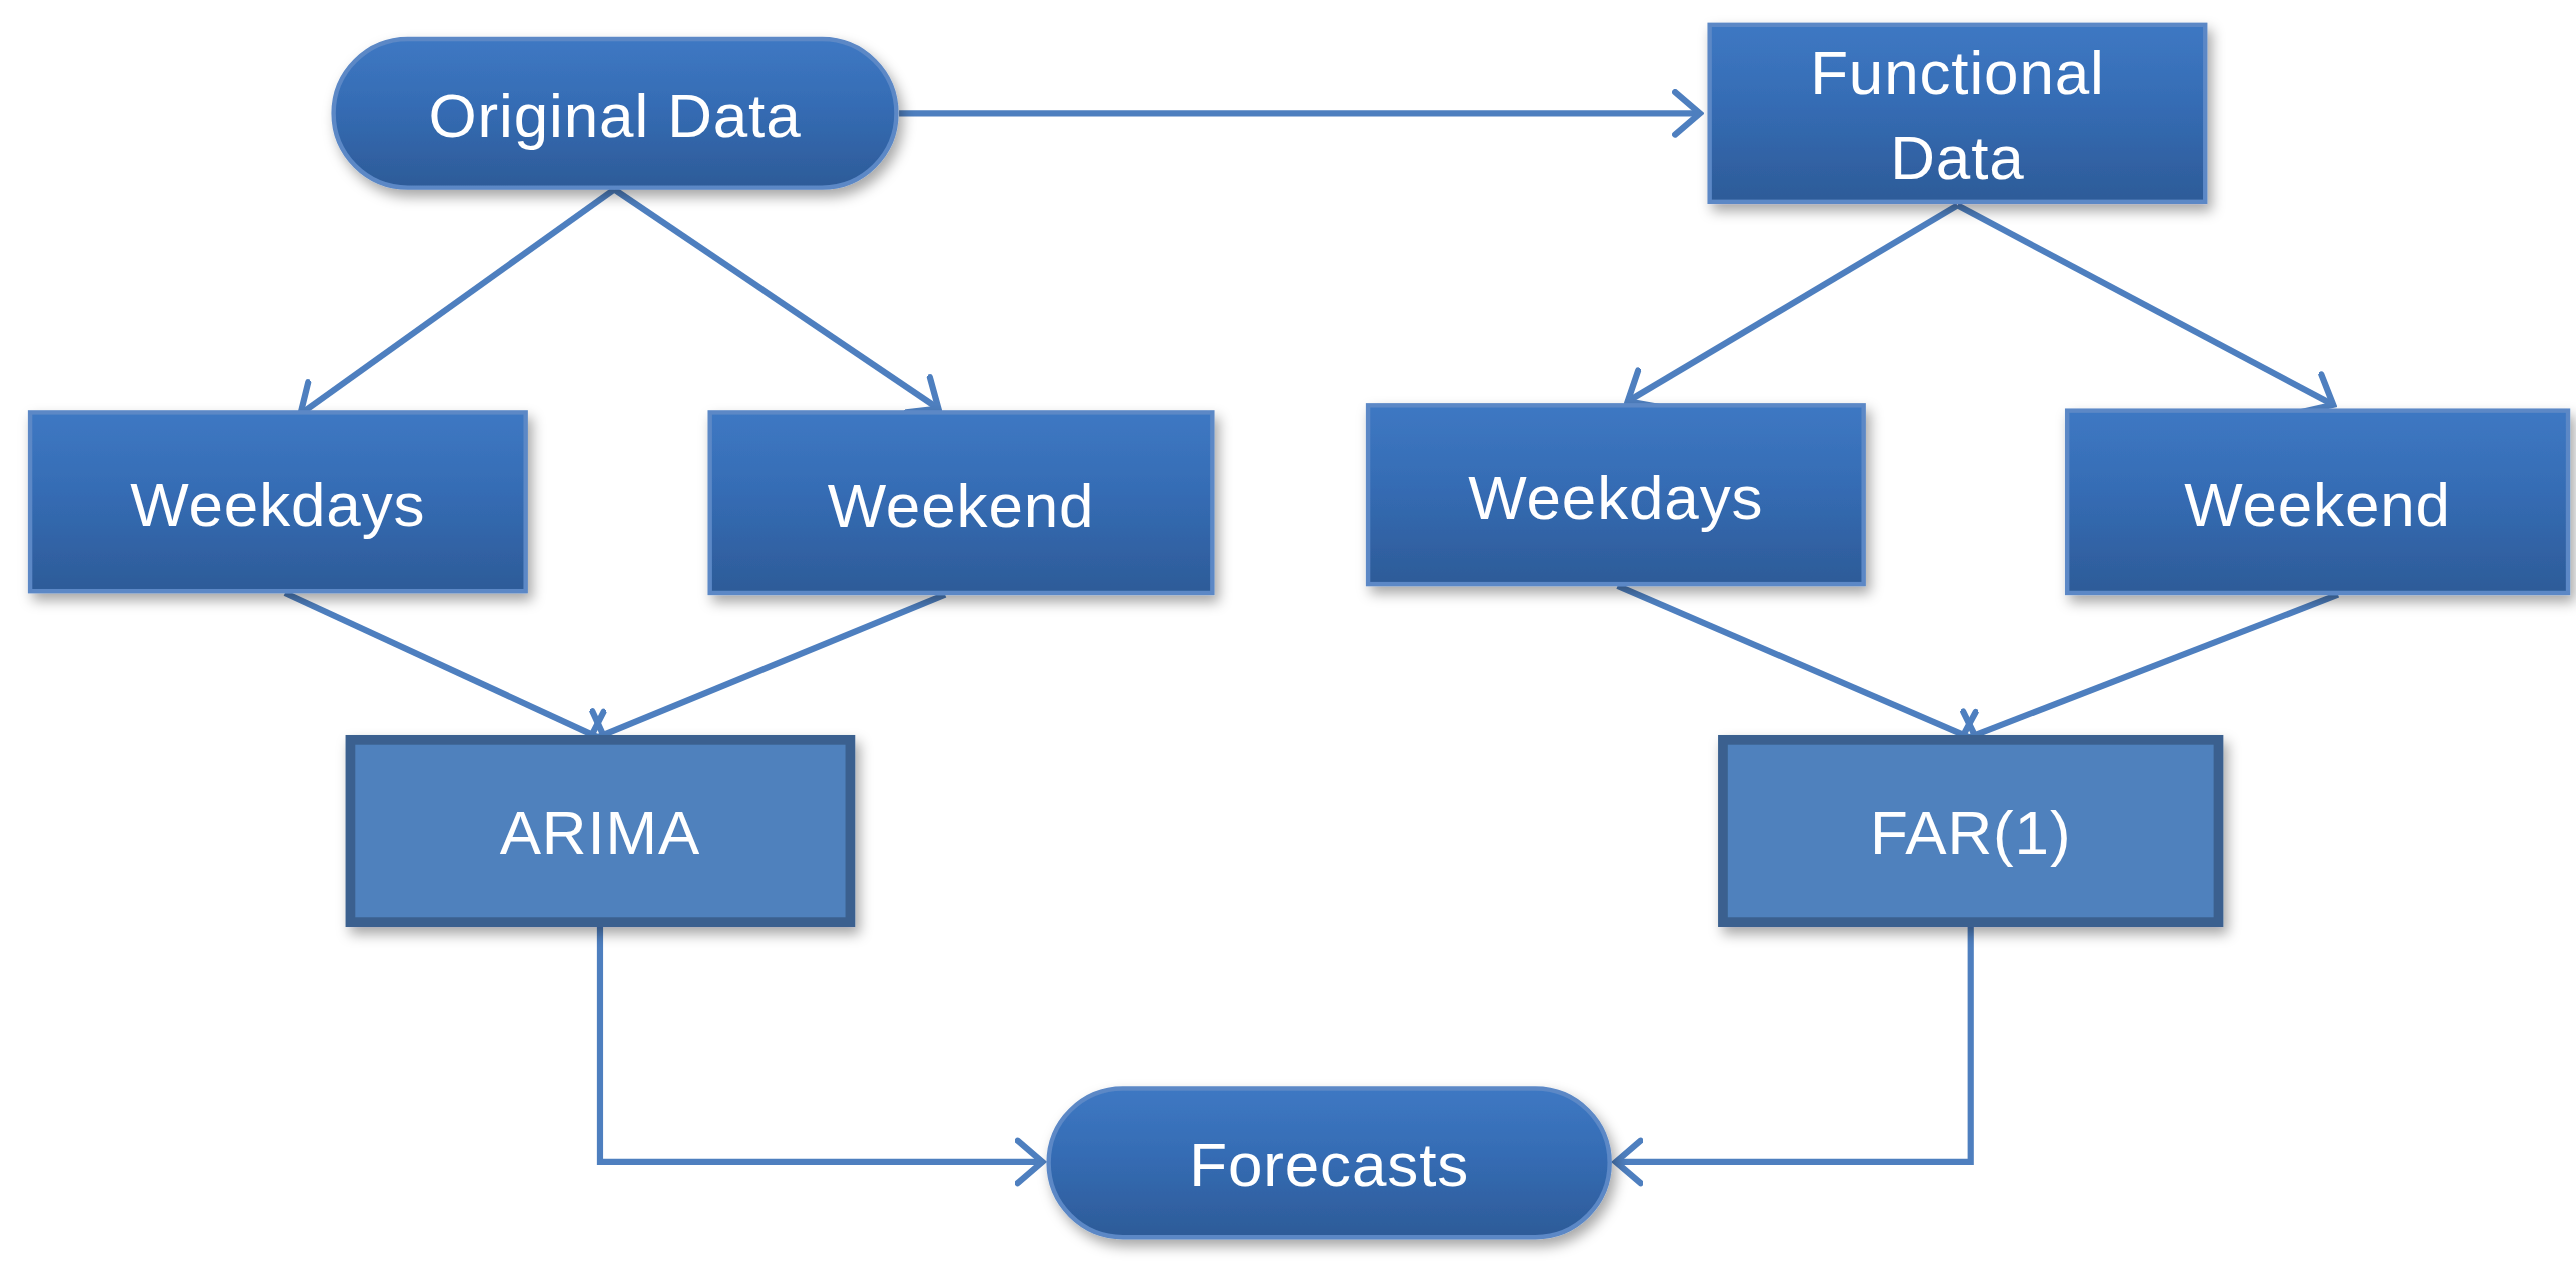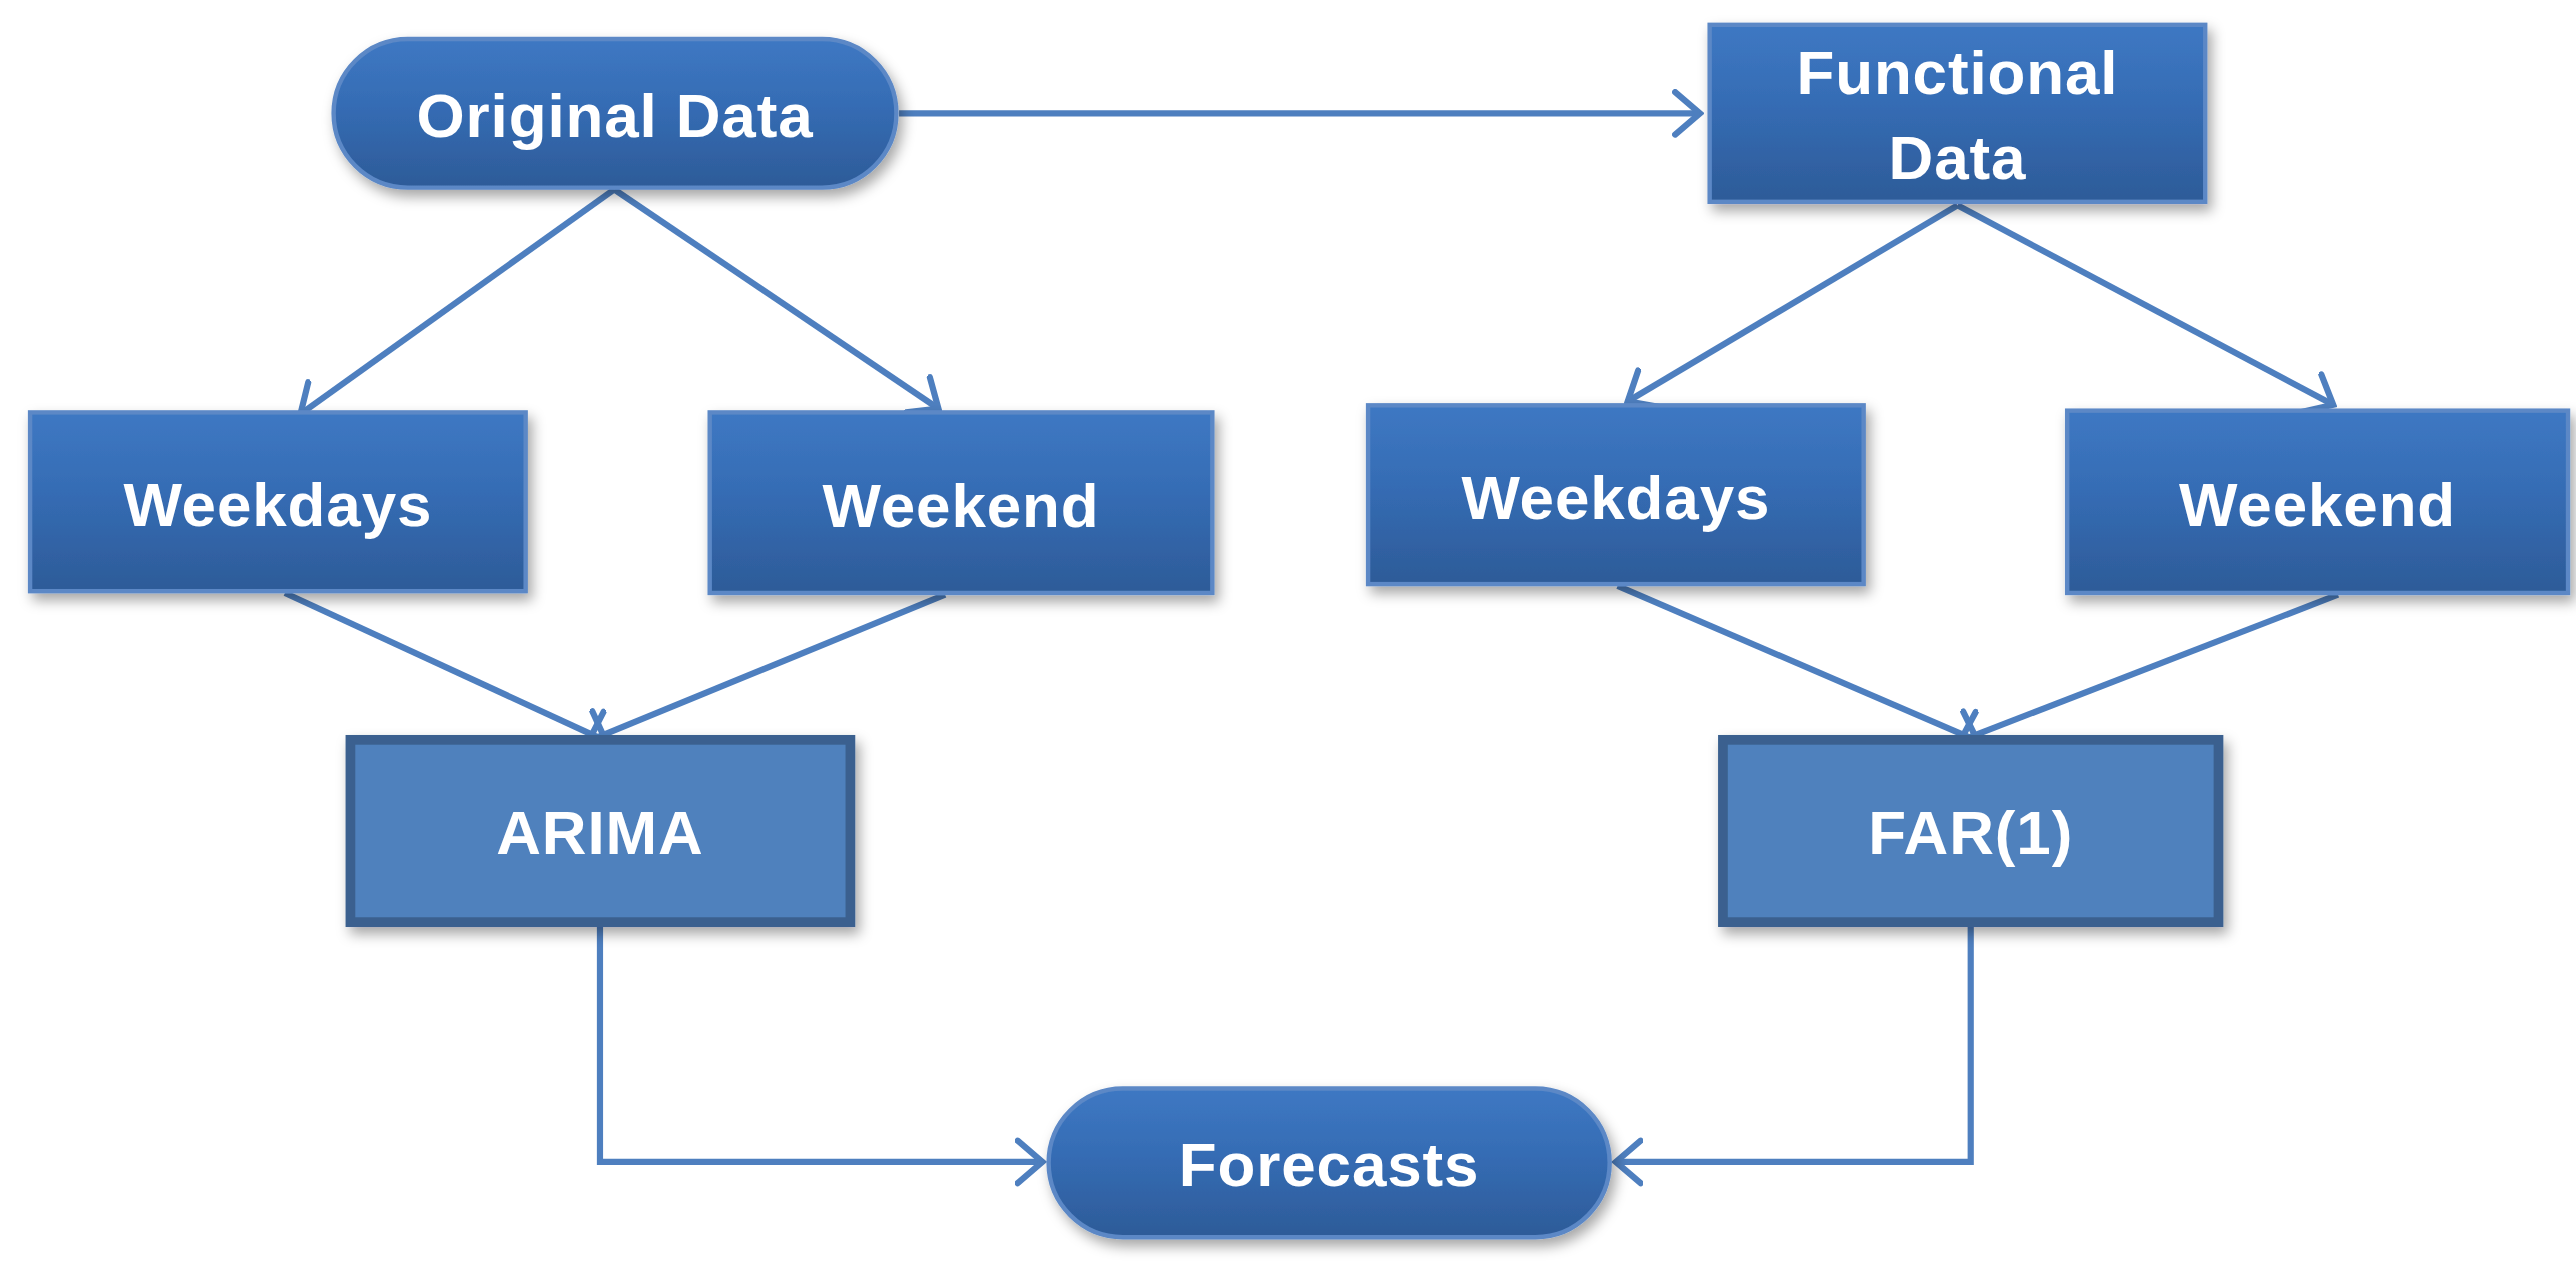--- a/index.html
+++ b/index.html
@@ -6,21 +6,20 @@
     margin: 0;
     padding: 0;
     background: var(--background, #ffffff);
   }
   .stage {
     position: relative;
     width: 2576px;
     height: 1262px;
     background: var(--background, #ffffff);
     overflow: hidden;
-    font-weight: bold;
   }
   svg.flowchart {
     display: block;
     width: 2576px;
     height: 1262px;
     font-family: "Liberation Sans", sans-serif;
   }
   .grad-stop-top    { stop-color: var(--gradient-top, #3e78c3); }
   .grad-stop-mid    { stop-color: var(--gradient-mid, #356cb4); }
   .grad-stop-bottom { stop-color: var(--gradient-bottom, #2d5b98); }

